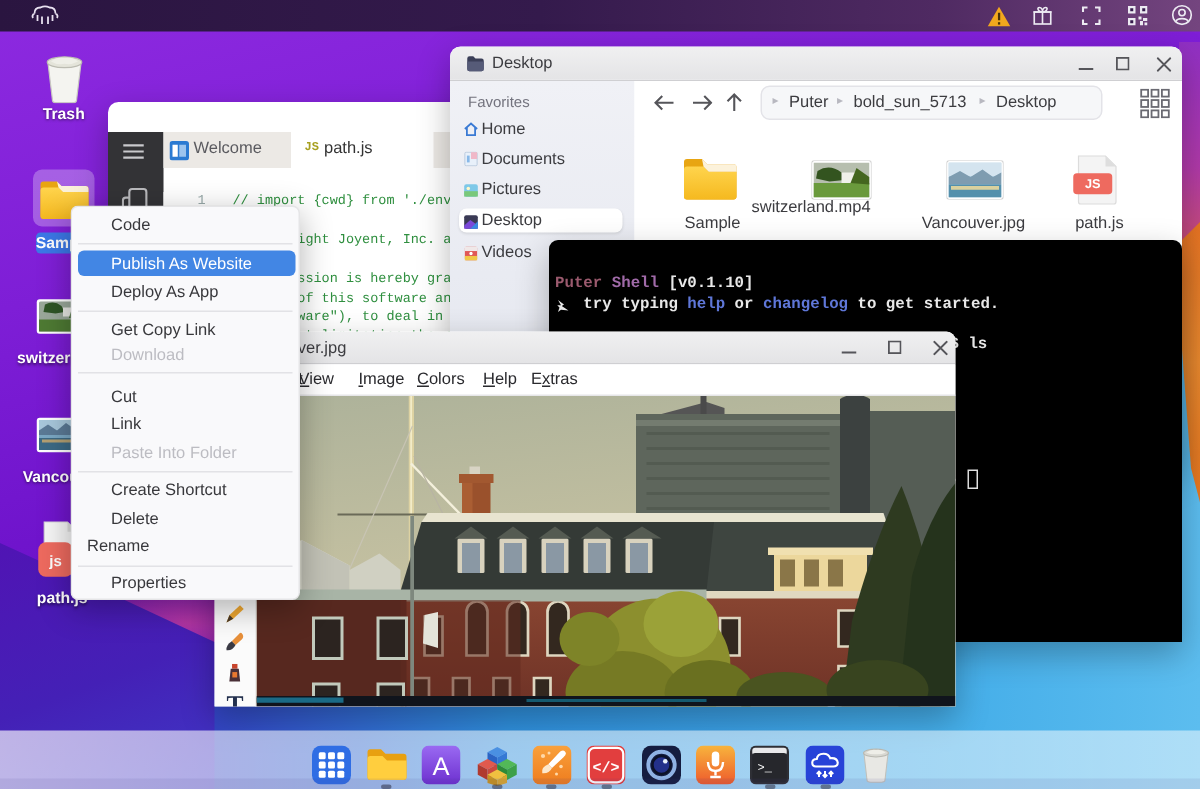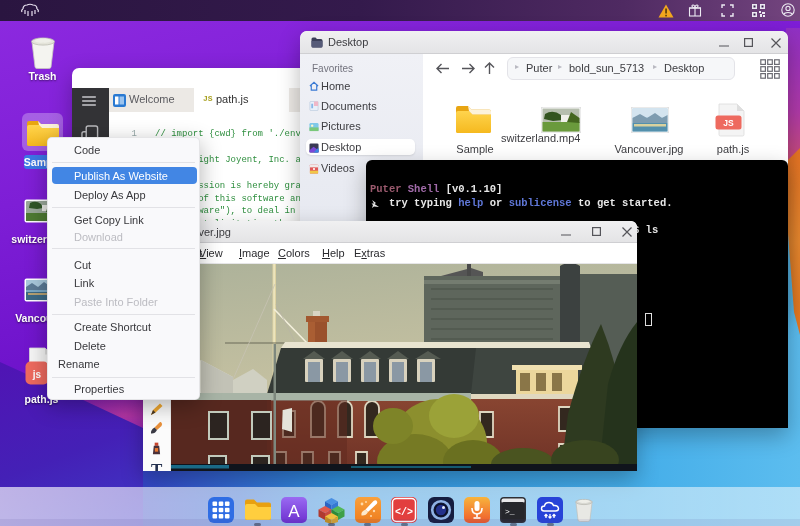--- a/index.html
+++ b/index.html
@@ -316,21 +316,21 @@
       <path d="M22 1 L29 8 L22 8 Z" fill="#dedede"></path>
       <rect x="0.5" y="12.5" width="26" height="14" rx="2.5" fill="#ee6a5f"></rect>
       <text x="13.5" y="22.5" font-size="8.5" font-weight="bold" fill="#fff" text-anchor="middle" font-family="Liberation Sans">JS</text>
     </svg>
     <span class="abs" style="left:250px;top:52px;width:120px;text-align:center;font-size:11px;color:#3c3c40">path.js</span>
   </div>
 </div>
 
 <div id="win-term" class="win" style="left:366px;top:160px;width:422px;height:268px;background:#000;border-radius:6px 6px 0 0">
   <div class="abs" style="left:4px;top:23px;font-family:'Liberation Mono',monospace;font-size:10.5px;font-weight:bold;line-height:13.5px;white-space:pre"><span style="color:#9b5a6e">Puter</span><span style="color:#a06aa8"> Shell</span><span style="color:#e8e8e8"> [v0.1.10]</span>
-<span style="color:#e8e8e8">   try typing </span><span style="color:#5f77d8">help</span><span style="color:#e8e8e8"> or </span><span style="color:#5f77d8">sublicense</span><span style="color:#e8e8e8"> to get started.</span></div>
+<span style="color:#e8e8e8">   try typing </span><span style="color:#5f77d8">help</span><span style="color:#e8e8e8"> or </span><span style="color:#5f77d8">changelog</span><span style="color:#e8e8e8"> to get started.</span></div>
   <svg class="abs" width="9" height="10" viewBox="0 0 9 10" style="left:5px;top:39px" fill="#e8e8e8">
         <path d="M1 1 L5 4 L3.5 5 L8 8 L3 7.5 L1 9 L2 6 L0.5 4.5 L3 4.5 Z"></path>
       </svg>
   <span class="abs" style="left:267px;top:64px;font-family:'Liberation Mono',monospace;font-size:10.5px;font-weight:bold;color:#e8e8e8">$ ls</span>
   <span class="abs" style="left:265px;top:154px;font-family:'Liberation Mono',monospace;font-size:10.5px;font-weight:bold;color:#e8e8e8">$</span>
   <div class="abs" style="left:279px;top:153px;width:7px;height:13px;border:1.4px solid #e8e8e8"></div>
 </div>
 
 <div id="win-view" class="win" style="left:143px;top:221px;width:494px;height:250px;background:#fff;border-radius:6px 6px 0 0;overflow:hidden">
   <div class="tbar" style="height:22px;border-radius:6px 6px 0 0">

